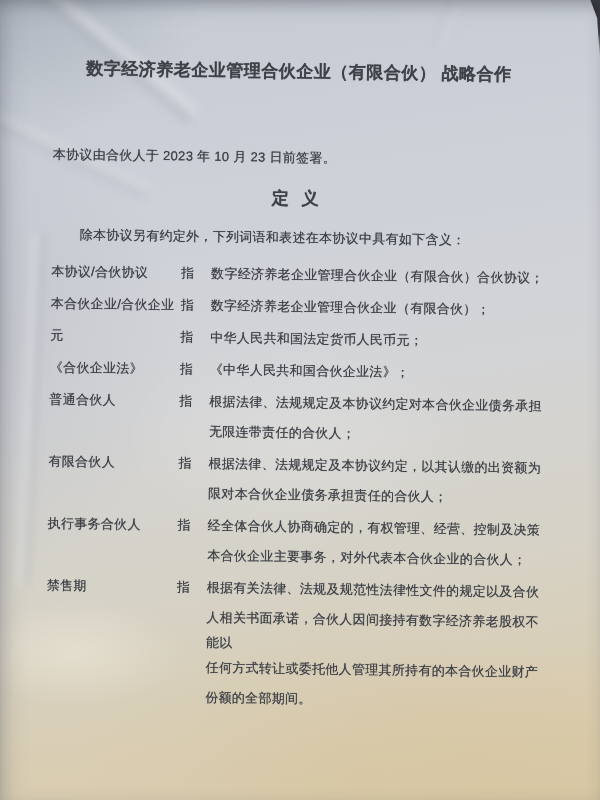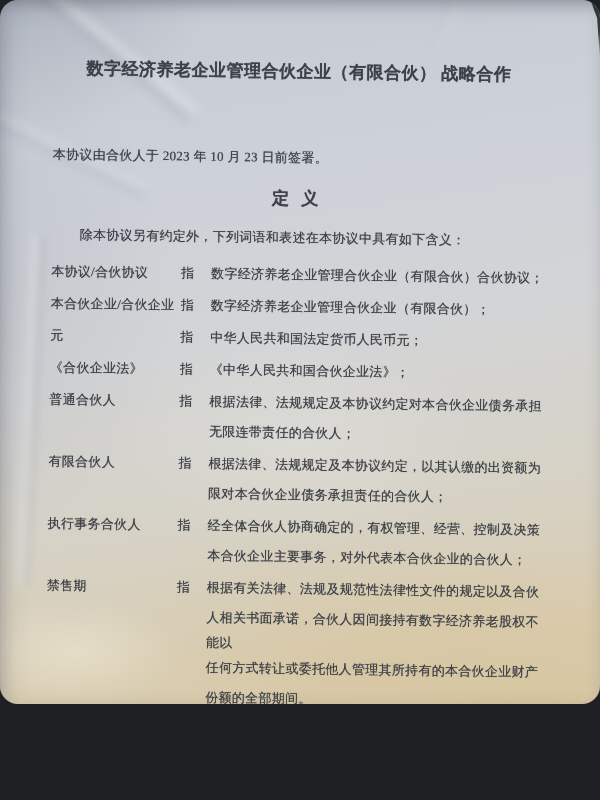--- a/index.html
+++ b/index.html
@@ -6,31 +6,30 @@
     margin: 0;
     padding: 0;
     width: 600px;
     height: 800px;
     overflow: hidden;
     background: #1f2023;
   }
   .photo {
     position: relative;
     width: 600px;
-    height: 704px;
+    height: 800px;
     overflow: hidden;
-    font-family: Liberation Serif, serif;
+    font-family: Liberation Sans, sans-serif;
     
     background:
       radial-gradient(ellipse 520px 320px at 88% 108%, rgba(216,196,156,0.85), rgba(216,196,156,0) 70%),
       radial-gradient(ellipse 420px 260px at 60% 100%, rgba(214,199,166,0.6), rgba(214,199,166,0) 70%),
       radial-gradient(ellipse 360px 420px at -8% 42%, rgba(148,154,166,0.22), rgba(148,154,166,0) 62%),
       radial-gradient(ellipse 300px 210px at 0% 0%, rgba(118,126,140,0.30), rgba(118,126,140,0) 68%),
       linear-gradient(172deg, #c6cbd4 0%, #cdd1d8 26%, #d3d4d6 48%, #d6d2c6 70%, #d9cdb2 88%, #d8cbac 100%);
-    border-radius: 18px;
   }
   
   .vignette {
     position: absolute; inset: 0; pointer-events: none;
     box-shadow:
       inset 0 14px 20px -12px rgba(80,86,98,0.55),
       inset 16px 0 26px -16px rgba(90,96,108,0.45),
       inset -6px 0 18px -12px rgba(120,120,118,0.25);
   }
   .crease { position: absolute; pointer-events: none; }

